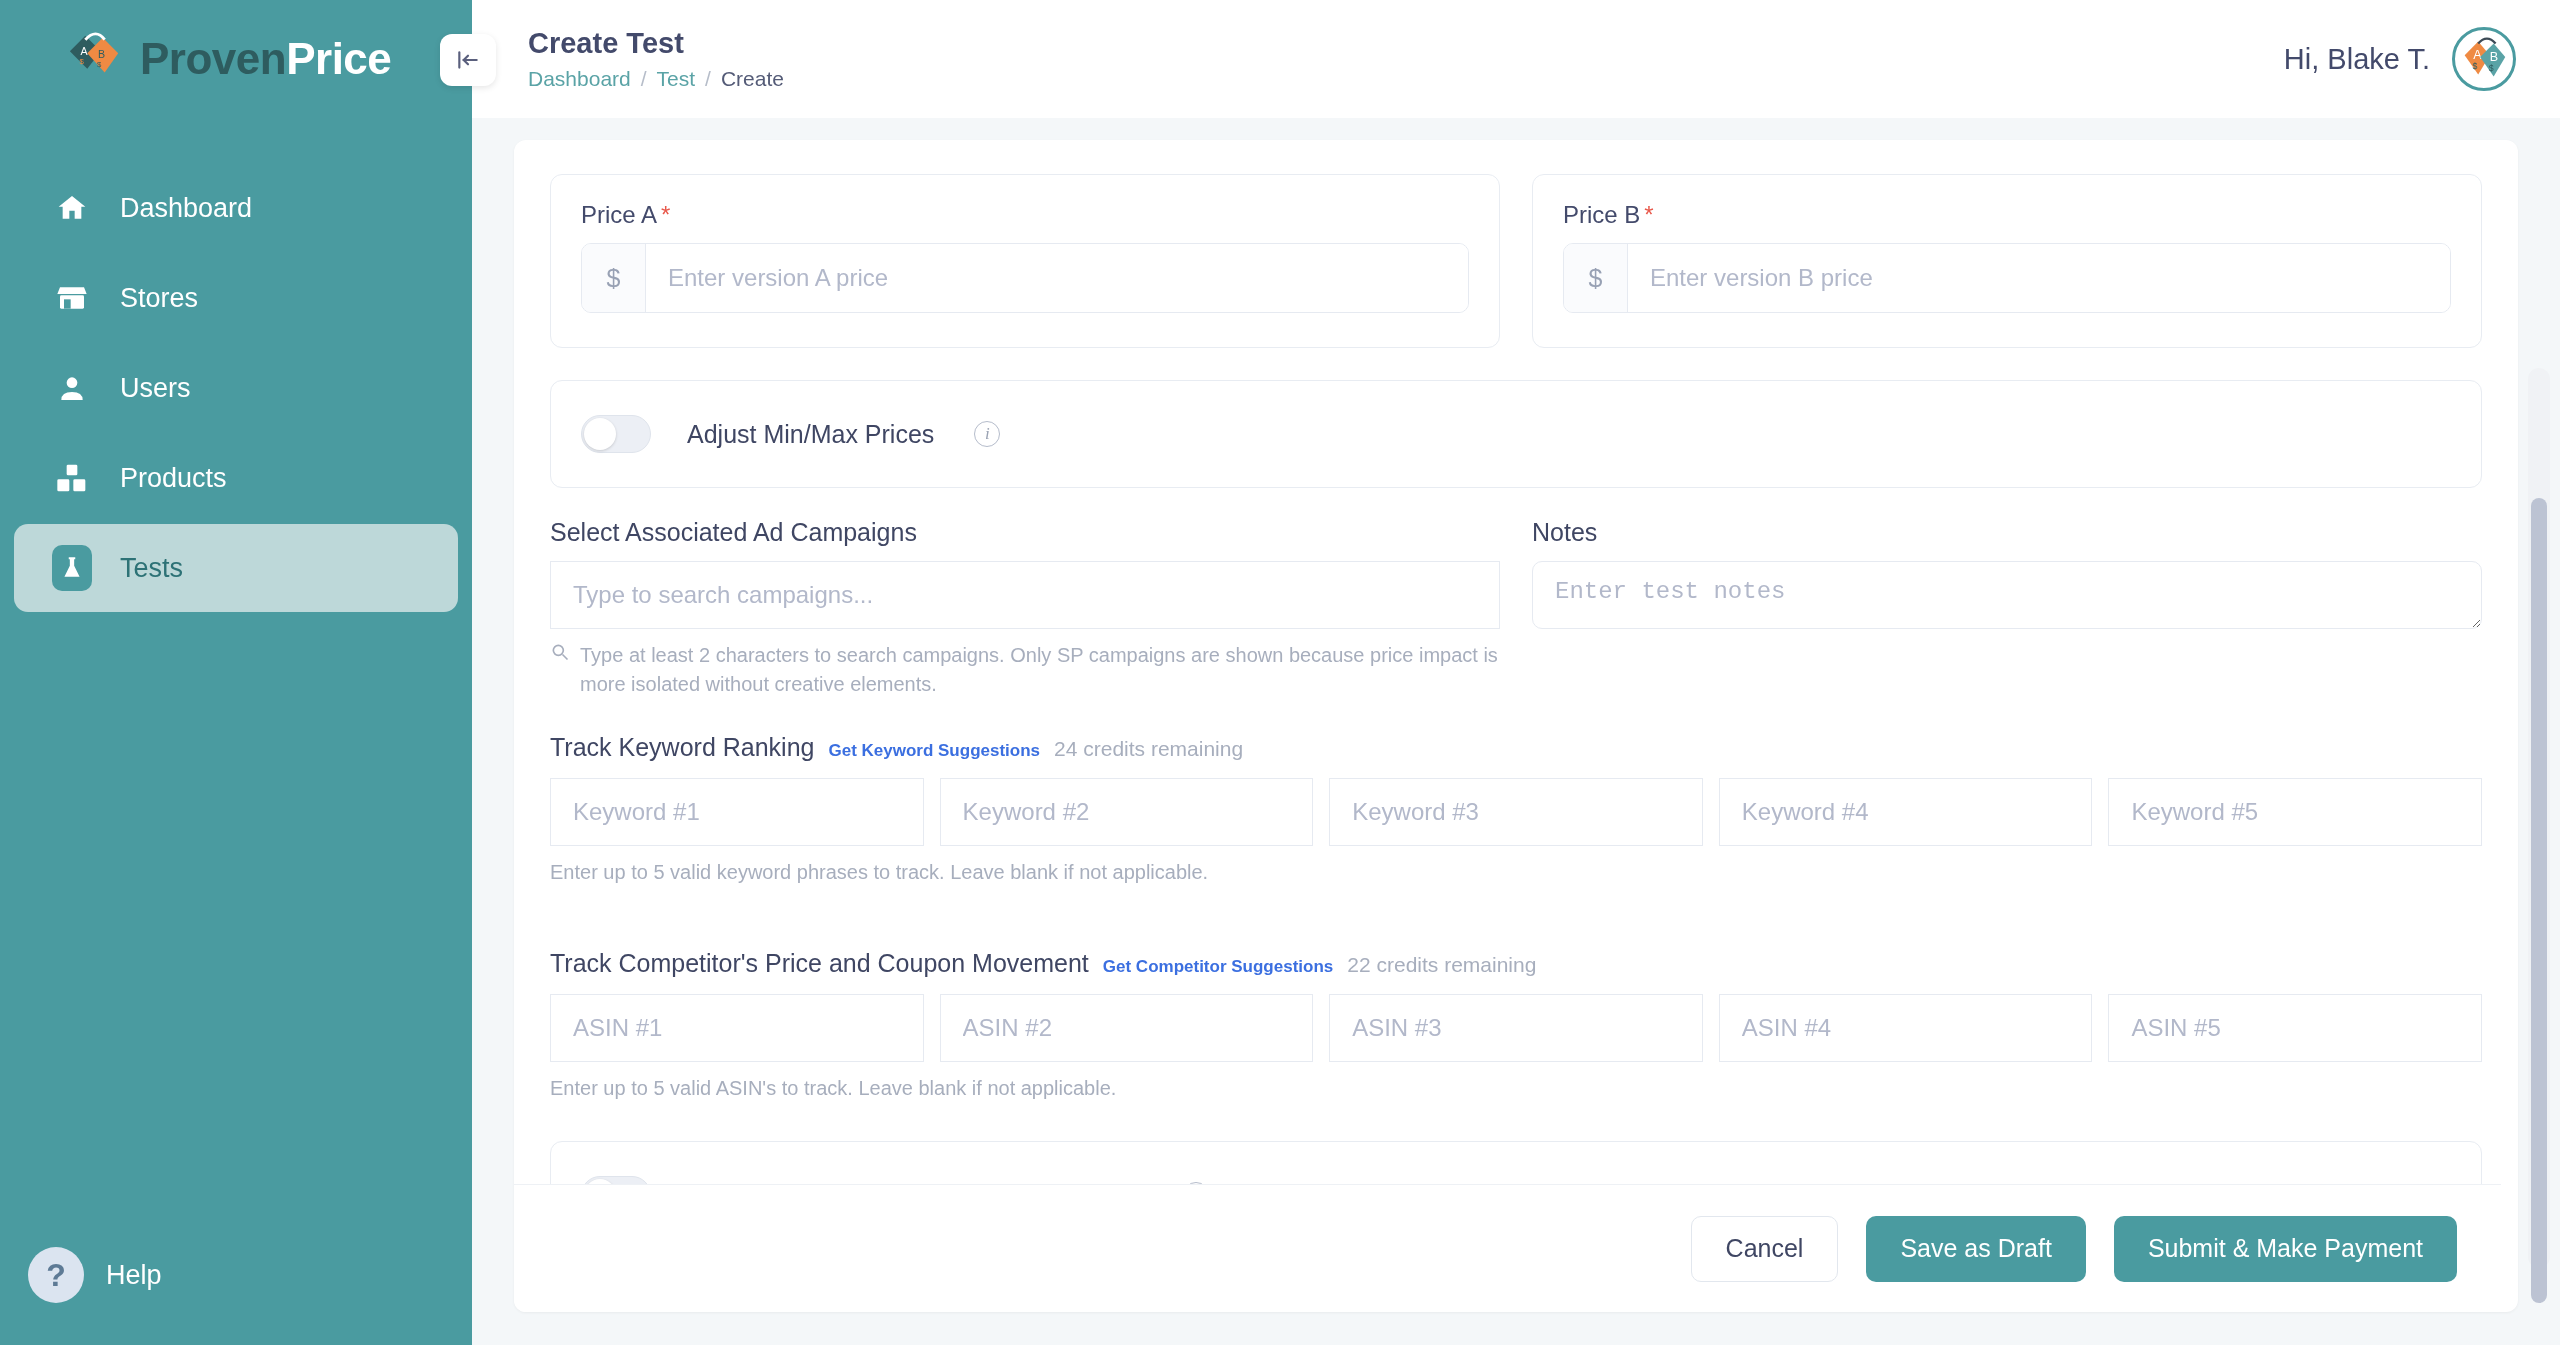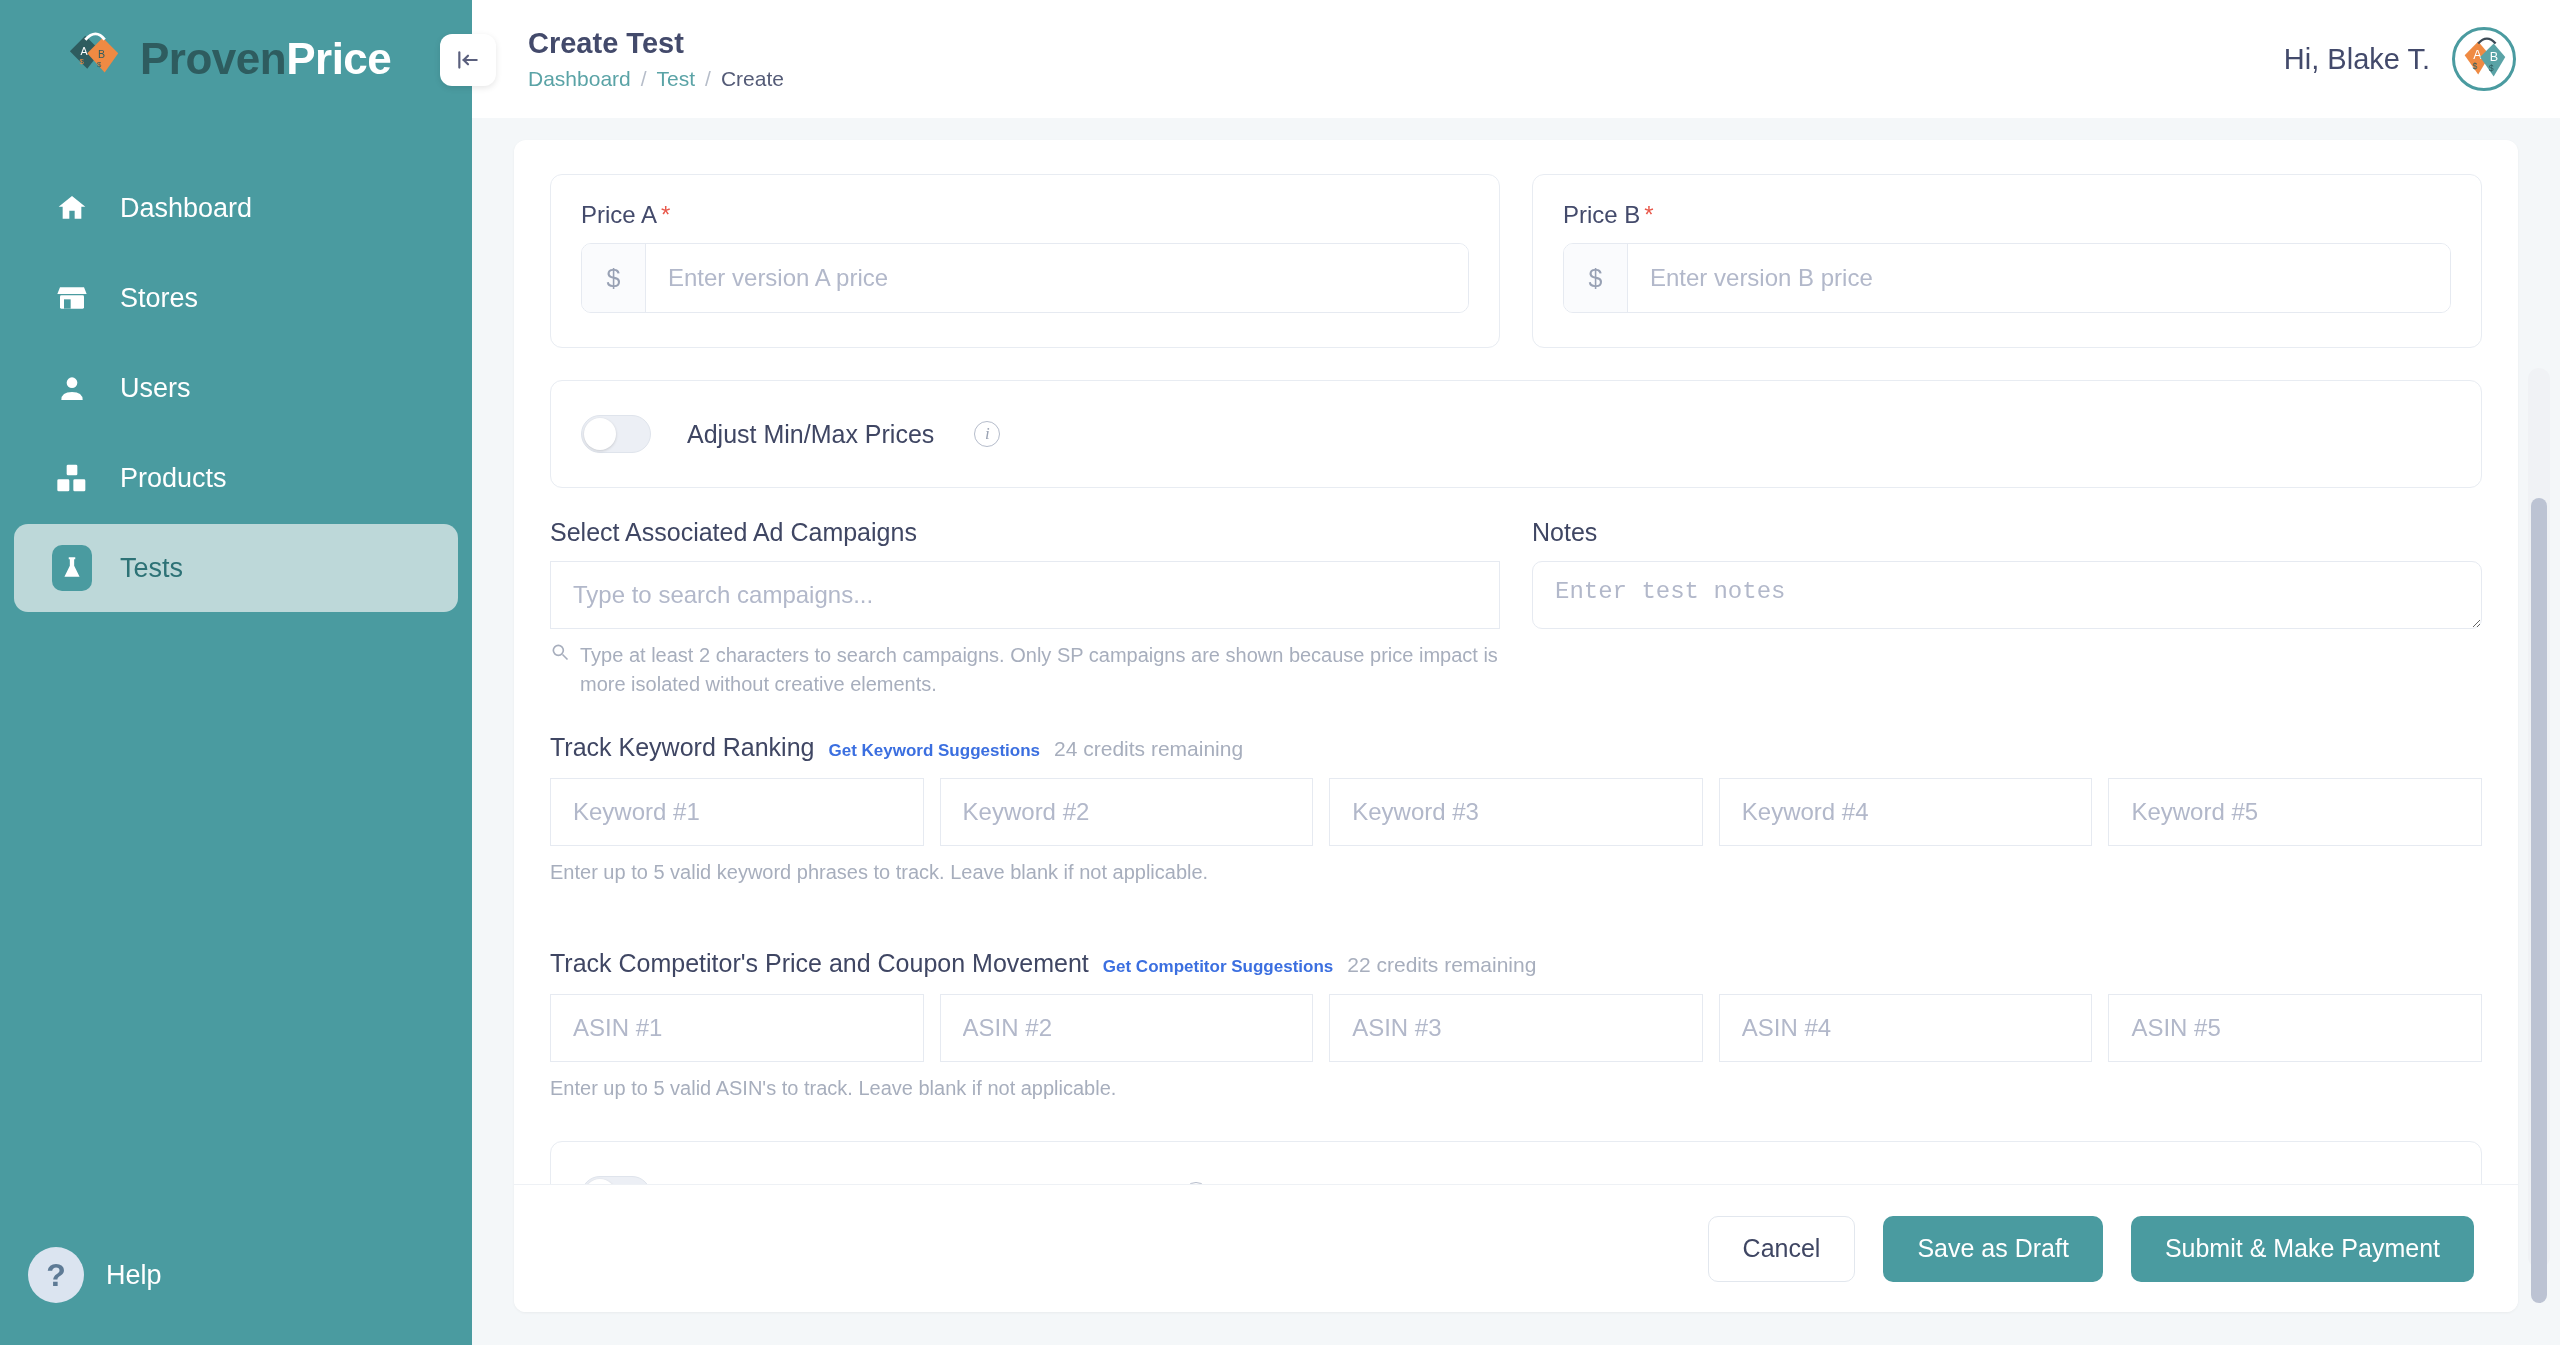--- a/index.html
+++ b/index.html
@@ -201,21 +201,21 @@
     margin-bottom: 16px;
   }
   .track-title { font-size: 25px; color: #3f4663; font-weight: 500; }
   .track-link { font-size: 17px; color: #3b6fe0; font-weight: 700; cursor: pointer; }
   .credits { font-size: 21px; color: #a7aebd; }
 
   .input-row { display: flex; gap: 16px; }
   .input-row .plain-input { flex: 1; }
 
   .btn-bar {
-    position: absolute; left: 0; right: 0; bottom: 0;
+    position: absolute; left: 0; right: 17px; bottom: 0;
     height: 128px; border-top: 1px solid #eef1f5;
     display: flex; align-items: center; justify-content: flex-end;
     gap: 28px; padding-right: 44px;
     background: #fff;
   }
   .btn {
     height: 66px; border-radius: 10px; font-size: 25px;
     display: flex; align-items: center; justify-content: center;
     cursor: pointer; border: none; padding: 0 34px;
     font-family: "Liberation Sans", sans-serif;

